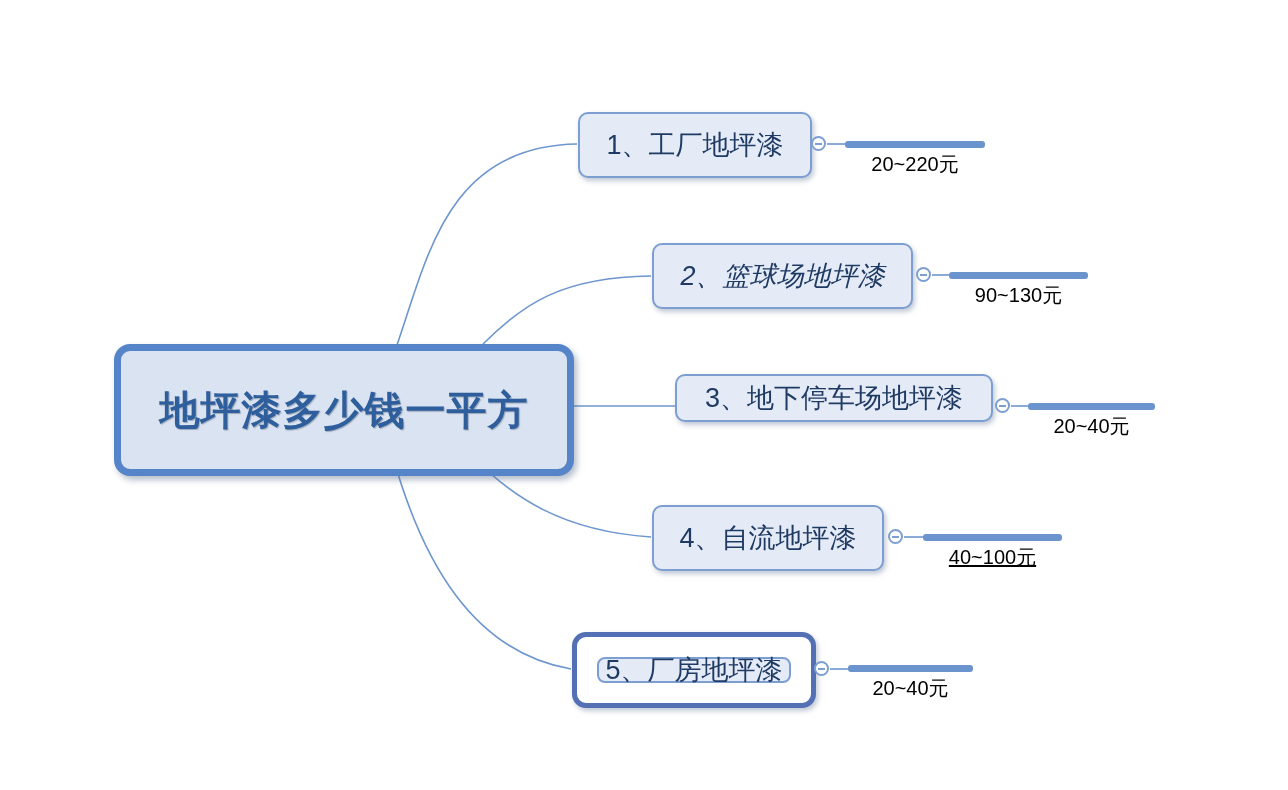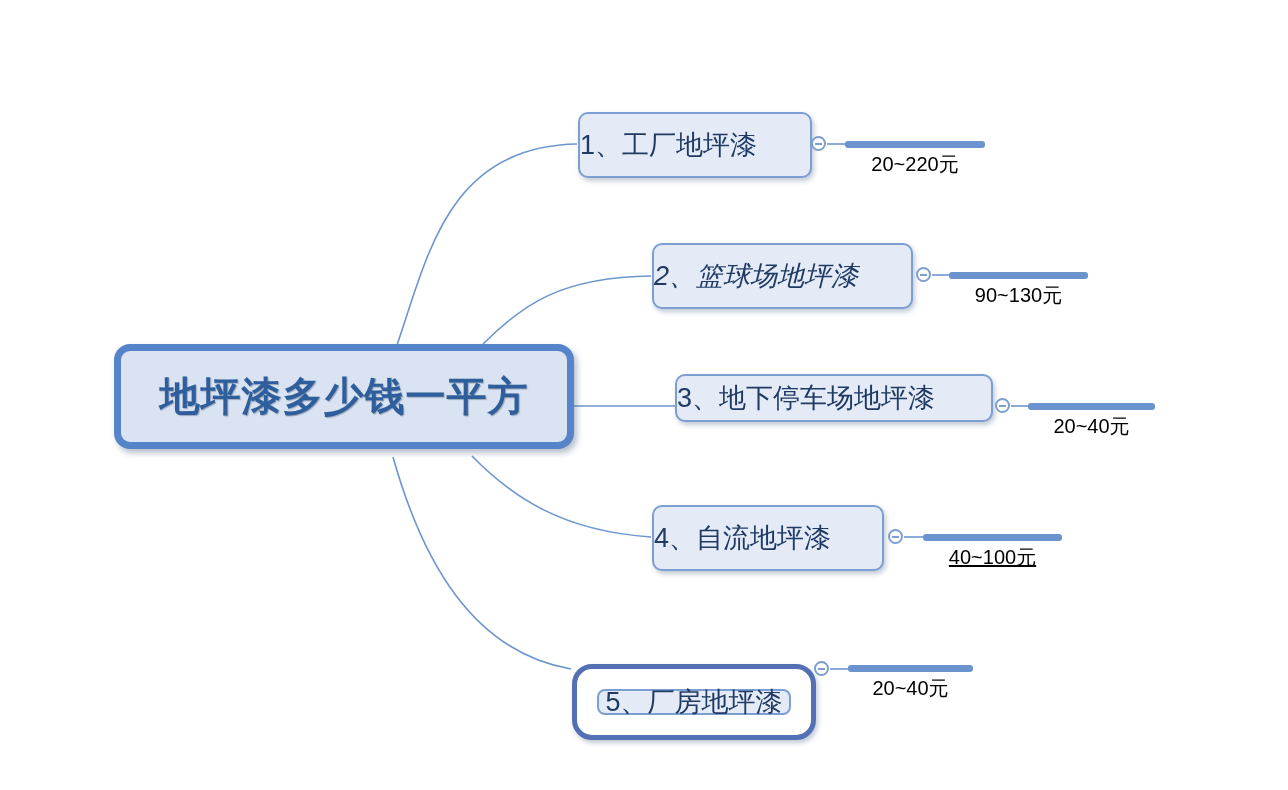--- a/index.html
+++ b/index.html
@@ -4,48 +4,47 @@
 <style>
   html,body{margin:0;padding:0;background:#ffffff;}
   .canvas{
     position:relative;width:1288px;height:790px;background:#ffffff;overflow:hidden;
     font-family:"Liberation Sans","DejaVu Sans",sans-serif;
   }
   .edges{position:absolute;left:0;top:0;width:1288px;height:790px;}
 
   
   .central{
-    position:absolute;left:114px;top:344px;width:460px;height:105px;box-sizing:border-box;
+    position:absolute;left:114px;top:344px;width:460px;height:132px;box-sizing:border-box;
     background:#dae3f1;border:7px solid #5585c8;border-radius:16px;
     display:flex;align-items:center;justify-content:center;
     box-shadow:3px 4px 6px rgba(90,110,140,.45);
   }
   .central .lbl{
     font-size:40px;font-weight:bold;color:#2e5e9c;letter-spacing:1px;
     text-shadow:1px 1px 1px rgba(40,60,90,.35);white-space:nowrap;
   }
 
   
   .node{
     position:absolute;box-sizing:border-box;background:#e4ebf7;border:2px solid #7d9ed1;
-    border-radius:10px;display:flex;align-items:center;
+    border-radius:10px;display:flex;align-items:center;justify-content:center;
     box-shadow:2px 3px 5px rgba(100,120,150,.4);
   }
   .node .lbl{font-size:27px;color:#1f3a63;white-space:nowrap;}
   .n1{left:578px;top:112px;width:234px;height:66px;}
   .n2{left:652px;top:243px;width:261px;height:66px;font-style:italic;}
   .n3{left:675px;top:374px;width:318px;height:48px;}
   .n4{left:652px;top:505px;width:232px;height:66px;}
 
   
   .sel-outer{
     position:absolute;left:572px;top:632px;width:244px;height:76px;box-sizing:border-box;
-    background:#ffffff;border:5px solid #5470b5;border-radius:20px;padding:20px;
+    background:#ffffff;border:5px solid #5470b5;border-radius:14px;padding:20px;
     box-shadow:2px 3px 5px rgba(100,120,150,.4);
-    margin-top:32px;
   }
   .sel-inner{
     width:100%;height:100%;box-sizing:border-box;background:#e4ebf7;
     border:2px solid #7d9ed1;border-radius:8px;
     display:flex;align-items:center;justify-content:center;
   }
   .sel-inner .lbl{font-size:27px;color:#1f3a63;white-space:nowrap;}
 
   
   .collapse{

